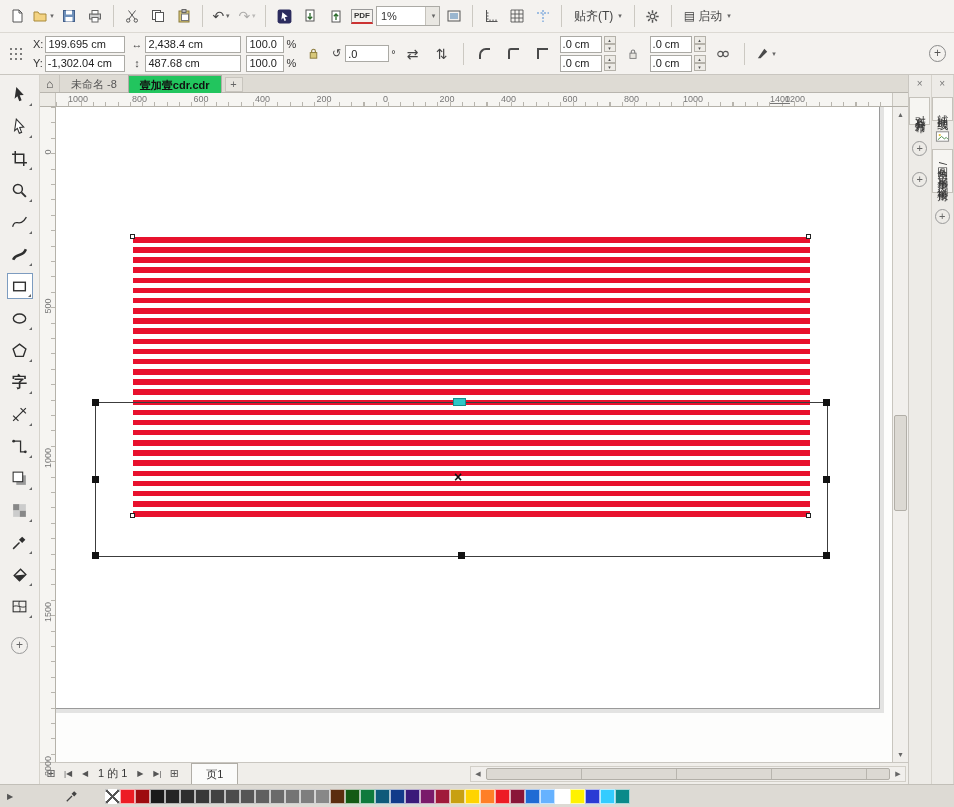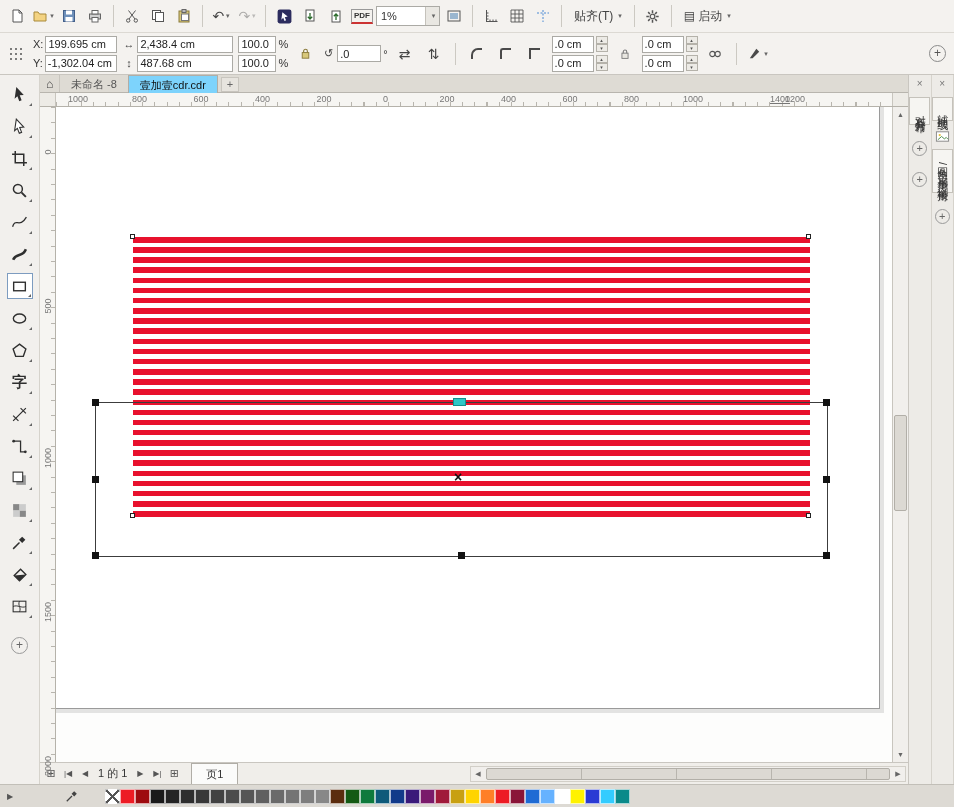--- a/index.html
+++ b/index.html
@@ -23,35 +23,35 @@
   .txtbtn{display:flex;align-items:center;gap:3px;font-size:12px;padding:0 5px;height:24px;}
   .pdfbtn{font-weight:bold;font-size:8px;border:1px solid #999;border-bottom:2px solid #c33;padding:2px 2px;line-height:8px;color:#333;}
 
   
   .propbar{height:42px;display:flex;align-items:center;gap:5px;padding:0 4px;background:#f4f2ef;border-bottom:1px solid #c9c6c0;}
   .pb-col{display:flex;flex-direction:column;gap:2px;}
   .pb-row{display:flex;align-items:center;gap:2px;}
   .pb-field{height:17px;border:1px solid #abaaa5;background:#fff;font-size:11px;padding:0 2px;font-family:"Liberation Sans",sans-serif;color:#222;}
   .pb-label{font-size:11px;color:#333;}
   .pb-ico{font-size:11px;color:#444;width:13px;text-align:center;}
-  .w76{width:72px;} .w72{width:96px;} .w38{width:38px;} .w44{width:44px;} .w42{width:42px;}
+  .w76{width:80px;} .w72{width:96px;} .w38{width:38px;} .w44{width:44px;} .w42{width:42px;}
   .spin{display:flex;flex-direction:column;width:12px;}
   .spin i{font-style:normal;height:8px;font-size:5px;line-height:7px;text-align:center;border:1px solid #b5b2aa;background:#edebe6;color:#555;}
   .corner{display:block;width:11px;height:11px;border-top:2px solid #4a4a4a;border-left:2px solid #4a4a4a;}
   .corner.round{border-top-left-radius:7px;}
   .corner.scallop{border-top-left-radius:3px;}
   .pb-plus{width:17px;height:17px;border:1px solid #8a8a8a;border-radius:50%;text-align:center;line-height:15px;font-size:12px;color:#555;margin-left:auto;margin-right:4px;}
 
   
   .main{flex:1;display:flex;min-height:0;}
   .center{flex:1;display:flex;flex-direction:column;min-width:0;}
   .tabbar{height:18px;display:flex;align-items:flex-end;background:#dedbd4;border-bottom:1px solid #b8b5ae;}
   .hometab{width:20px;height:17px;display:flex;align-items:center;justify-content:center;font-size:12px;color:#444;border-right:1px solid #c8c5be;}
   .doctab{padding:2px 11px;font-size:11px;height:17px;color:#555;white-space:nowrap;}
-  .doctab.active{background:#7dd3fc;border:1px solid #b0ada6;border-bottom:none;color:#111;height:18px;margin-bottom:-1px;}
+  .doctab.active{background:#22c55e;border:1px solid #b0ada6;border-bottom:none;color:#111;height:18px;margin-bottom:-1px;font-weight:bold;}
   .newtab{width:18px;height:15px;text-align:center;font-size:11px;color:#666;background:#e7e4de;border:1px solid #c8c5be;margin-left:3px;line-height:13px;}
 
   
   .rulerrow{height:14px;display:flex;background:#f6f5f2;border-bottom:1px solid #b5b2aa;flex:none;}
   .rulercorner{width:16px;background:#edebe6;border-right:1px solid #c8c5be;}
   .hruler{flex:1;position:relative;background-image:repeating-linear-gradient(to right,#b8b5ae 0 1px,transparent 1px 12.3px);background-size:100% 4px;background-repeat:no-repeat;background-position:0 100%;}
   .hr-num{position:absolute;top:1px;font-size:9px;color:#777;transform:translateX(-50%);}
   .rulerend{width:16px;background:#edebe6;border-left:1px solid #c8c5be;}
 
   

